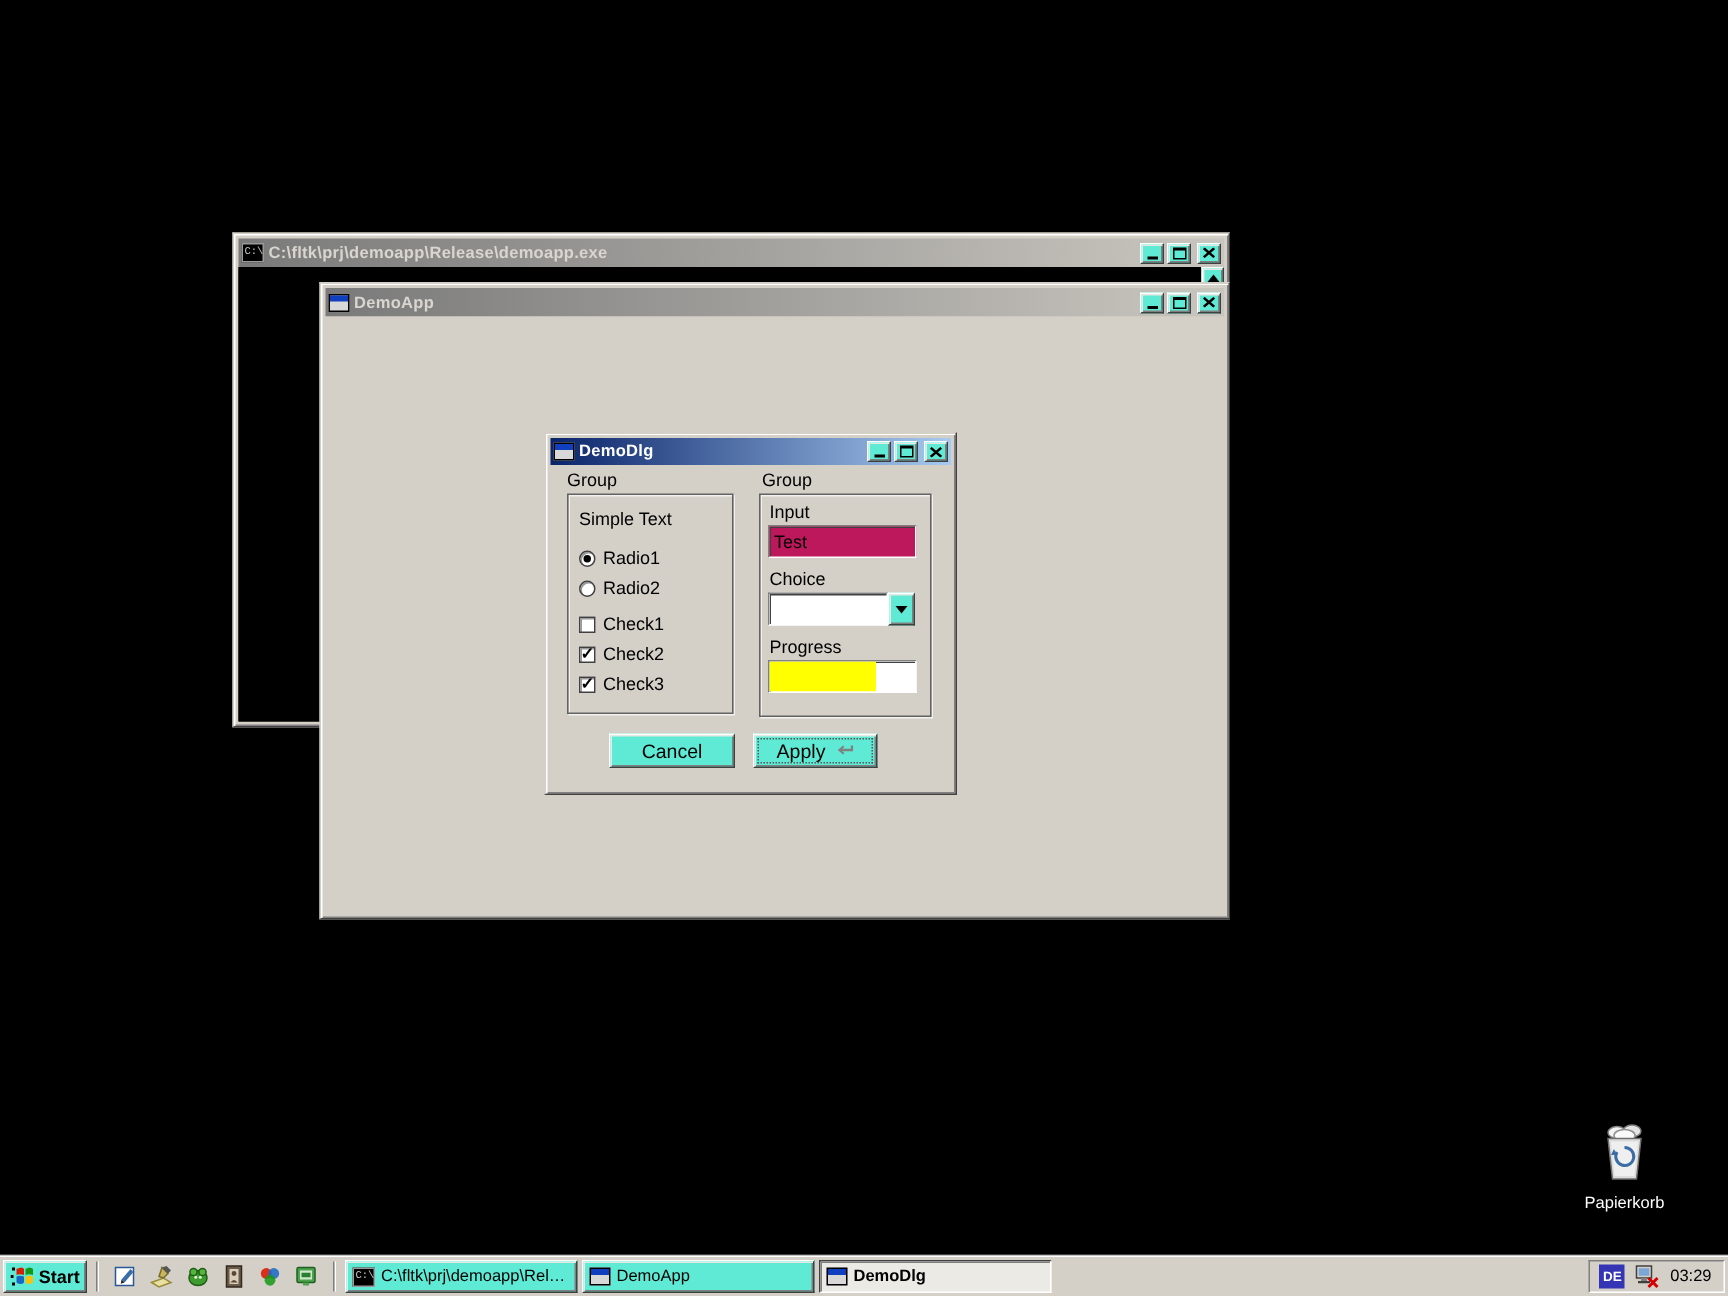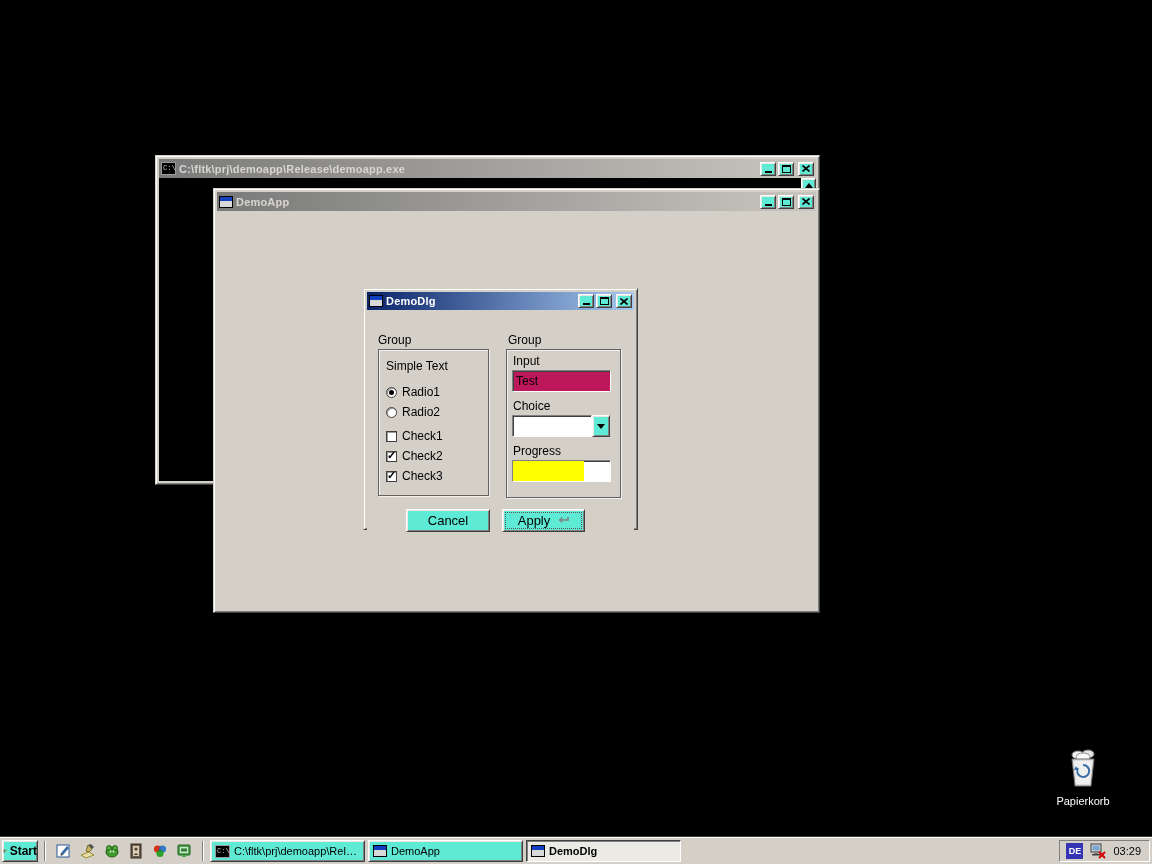--- a/index.html
+++ b/index.html
@@ -43,21 +43,21 @@
   #demoapp-win { left:213px; top:188px; width:607px; height:425px; z-index:2; display:flex; flex-direction:column; }
   .menubar { height:26px; display:flex; align-items:center; padding:0 6px; gap:2px;
              border-bottom:1px solid #808080; box-shadow:0 1px 0 #FFFFFF; background:#D4D0C8; }
   .menu-item { font-size:13px; color:#000; padding:3px 8px; }
   .menu-item .u { text-decoration:underline; }
   .app-client { flex:1; background:#D4D0C8; }
 
   
   #demodlg-win { left:363px; top:288px; width:275px; height:242px; z-index:3; }
   #demodlg-win .titlebar { height:18px; }
-  .dlg-content { position:relative; height:calc(100% - 18px); background:#D4D0C8; font-size:12px; color:#000;margin-top:20px; }
+  .dlg-content { position:relative; height:calc(100% - 18px); background:#D4D0C8; font-size:12px; color:#000; }
   .grp-label { position:absolute; font-size:12px; }
   .grp-box { position:absolute; border:1px solid #636363; box-shadow:1px 1px 0 #F2F1ED, inset 1px 1px 0 #F2F1ED; }
   .inbox-label { position:absolute; font-size:12px; }
 
   .opt-row { position:absolute; display:flex; align-items:center; gap:5px; height:14px; font-size:12px; }
   .radio { width:11px; height:11px; border-radius:50%; background:#FFF; border:1px solid #404040;
            box-shadow:inset 1px 1px 0 #9a9a9a; position:relative; flex:0 0 auto; }
   .radio.on::after { content:""; position:absolute; left:2px; top:2px; width:5px; height:5px; border-radius:50%; background:#000; }
   .checkbox { width:11px; height:11px; background:#FFF; border:1px solid #404040;
               box-shadow:inset 1px 1px 0 #9a9a9a; position:relative; flex:0 0 auto; }
@@ -79,21 +79,21 @@
   .focus-rect { position:absolute; inset:2px; border:1px dotted #555; pointer-events:none; }
 
   
   .desktop-icon { position:absolute; left:1048px; top:748px; width:70px; text-align:center; z-index:0; }
   .desktop-icon .label { color:#FFF; font-size:11px; margin-top:3px; }
 
   
   #taskbar { position:absolute; left:0; bottom:0; width:1152px; height:27px; background:#D4D0C8;
              border-top:1px solid #FFFFFF; box-shadow:0 -1px 0 #404040; display:flex; align-items:center;
              padding:0 2px; z-index:10; gap:3px; }
-  .start-btn { width:36px; height:22px; display:flex; align-items:center; justify-content:center; gap:3px;
+  .start-btn { width:56px; height:22px; display:flex; align-items:center; justify-content:center; gap:3px;
                font-size:12px; font-weight:bold; color:#000; }
   .tb-sep { width:2px; height:20px; border-left:1px solid #808080; border-right:1px solid #FFFFFF; margin:0 3px; }
   .ql-tray { display:flex; align-items:center; gap:4px; padding:0 2px; }
   .ql-icon { width:20px; height:20px; display:flex; align-items:center; justify-content:center; }
   .task-btn { width:155px; height:22px; display:flex; align-items:center; gap:4px; padding:0 4px;
               font-size:11px; color:#000; overflow:hidden; white-space:nowrap; }
   .task-btn span.lbl { overflow:hidden; text-overflow:ellipsis; }
   .task-btn.on { font-weight:bold; background:#ECEAE4; border-color:#404040 #FFFFFF #FFFFFF #404040;
                  box-shadow:inset 1px 1px 0 #808080; }
   .tray { margin-left:auto; height:22px; display:flex; align-items:center; gap:6px; padding:0 8px 0 6px;

